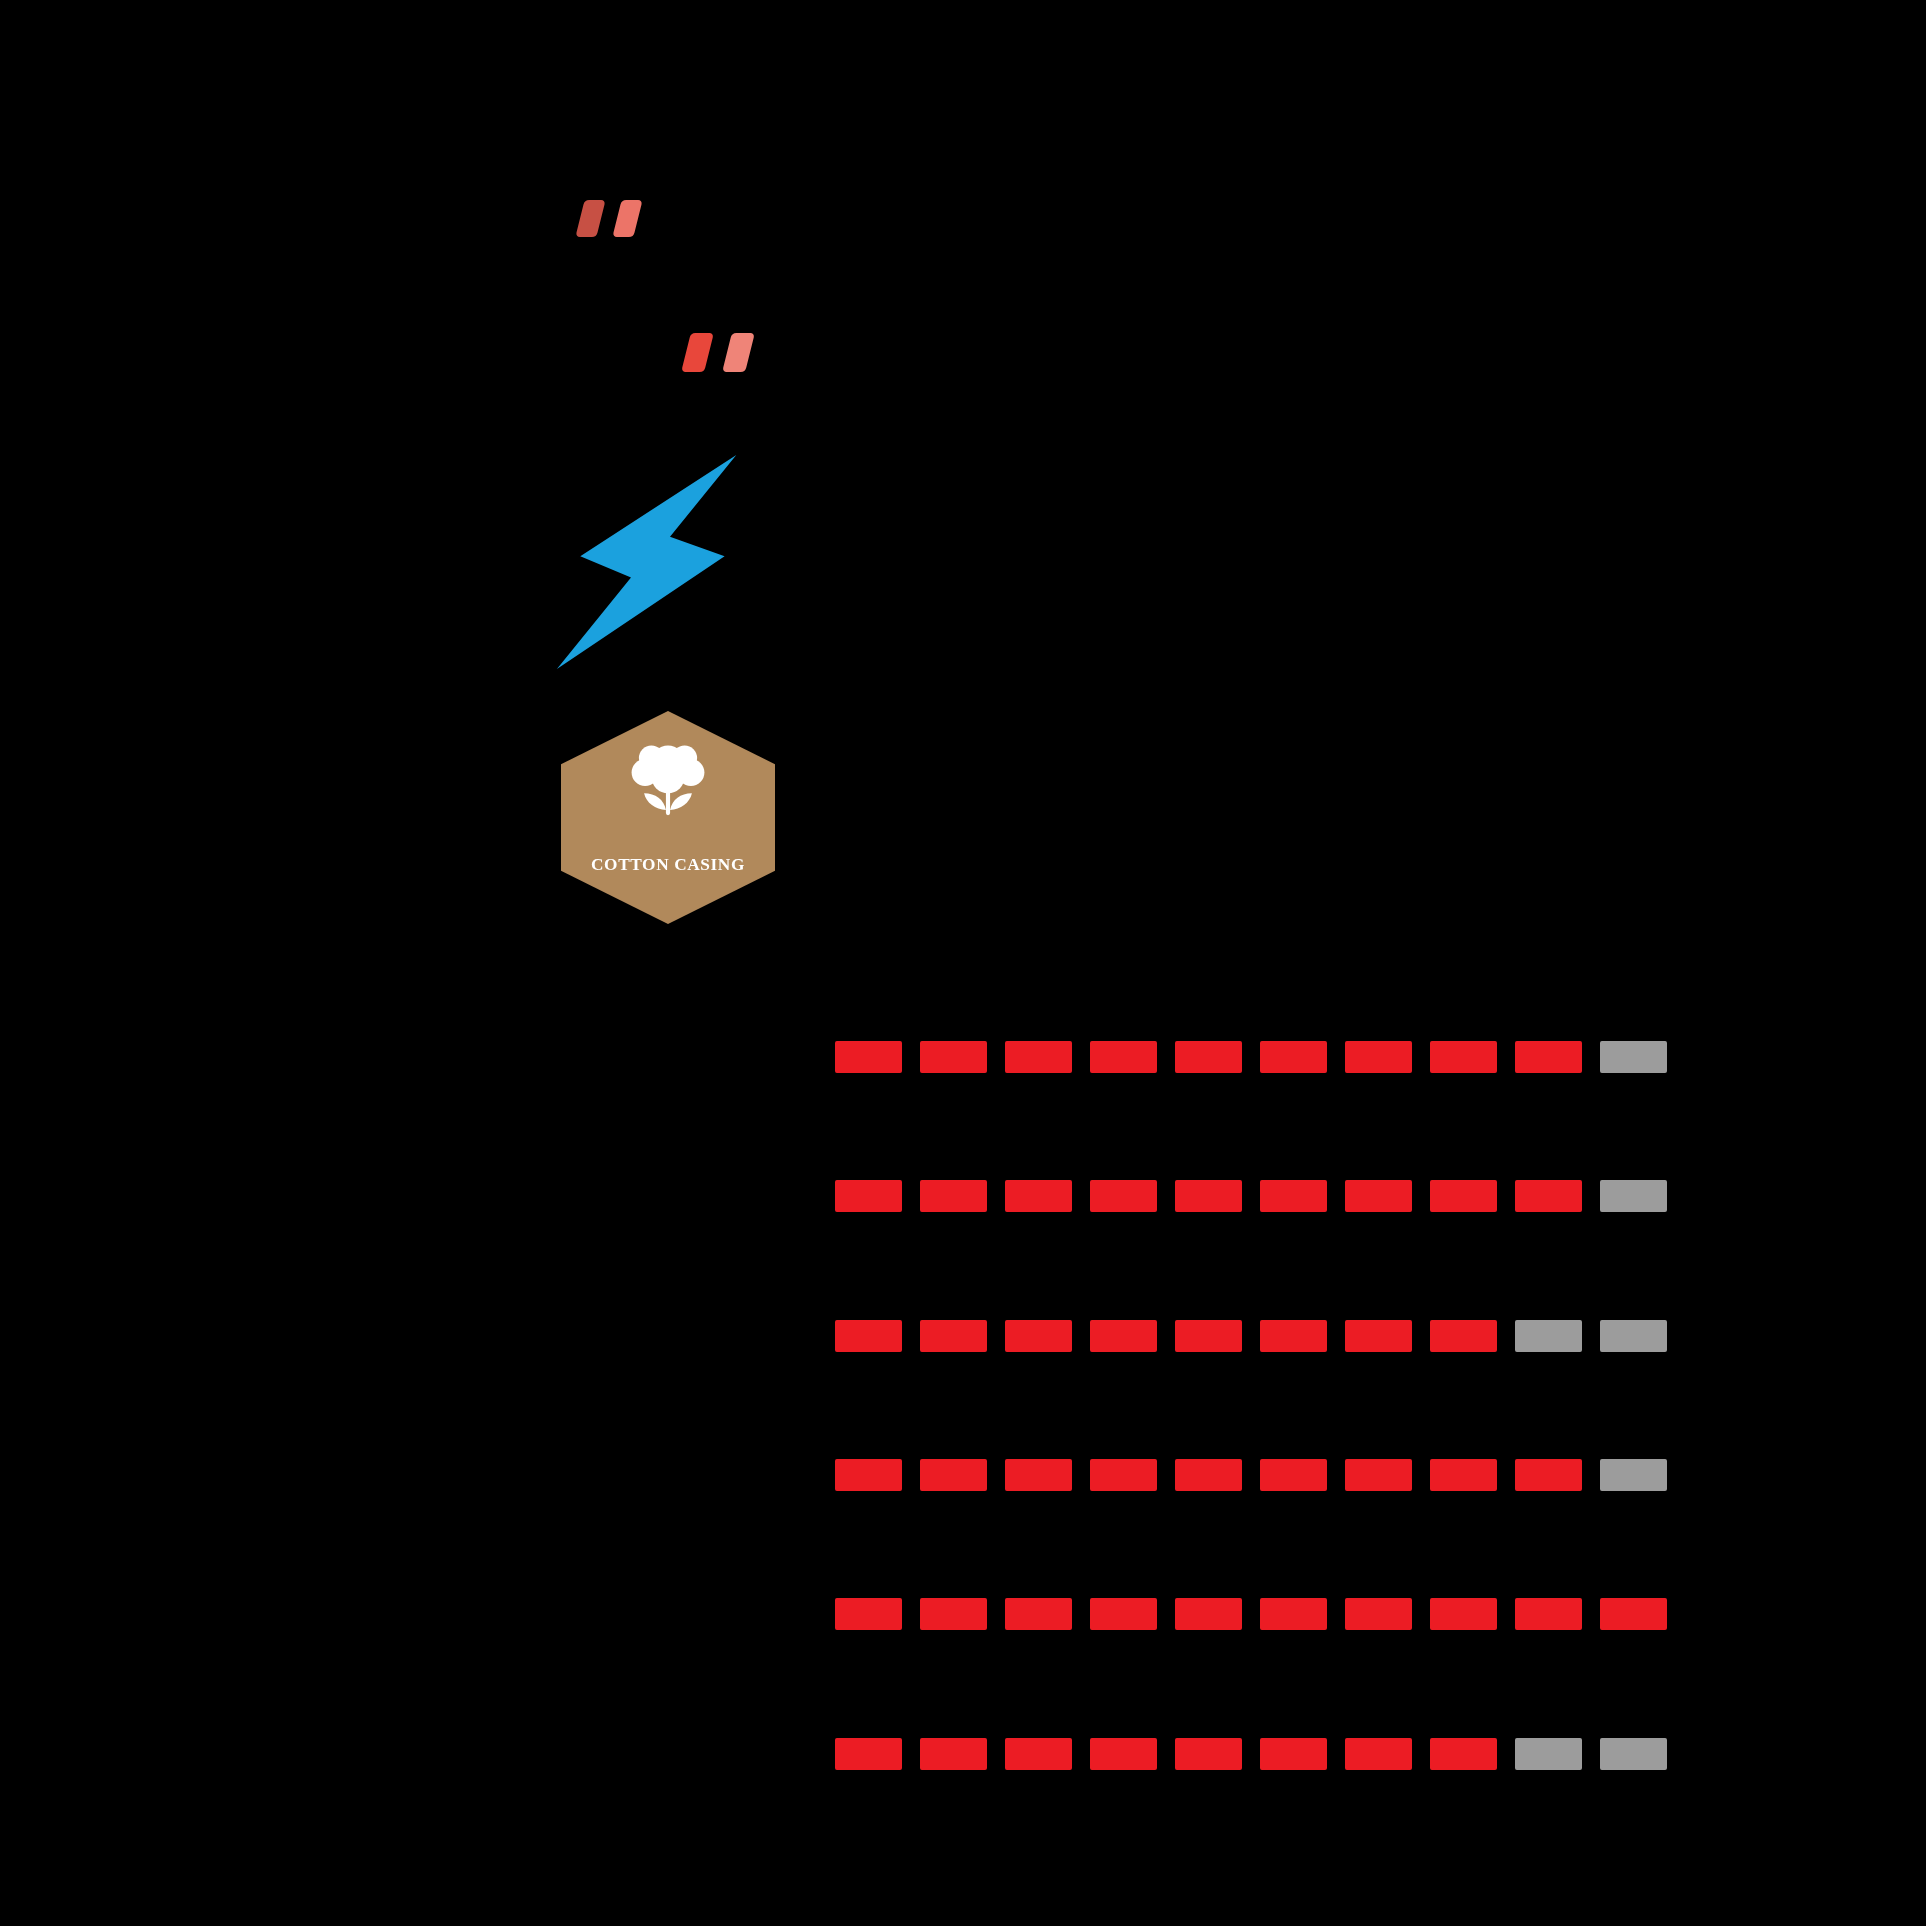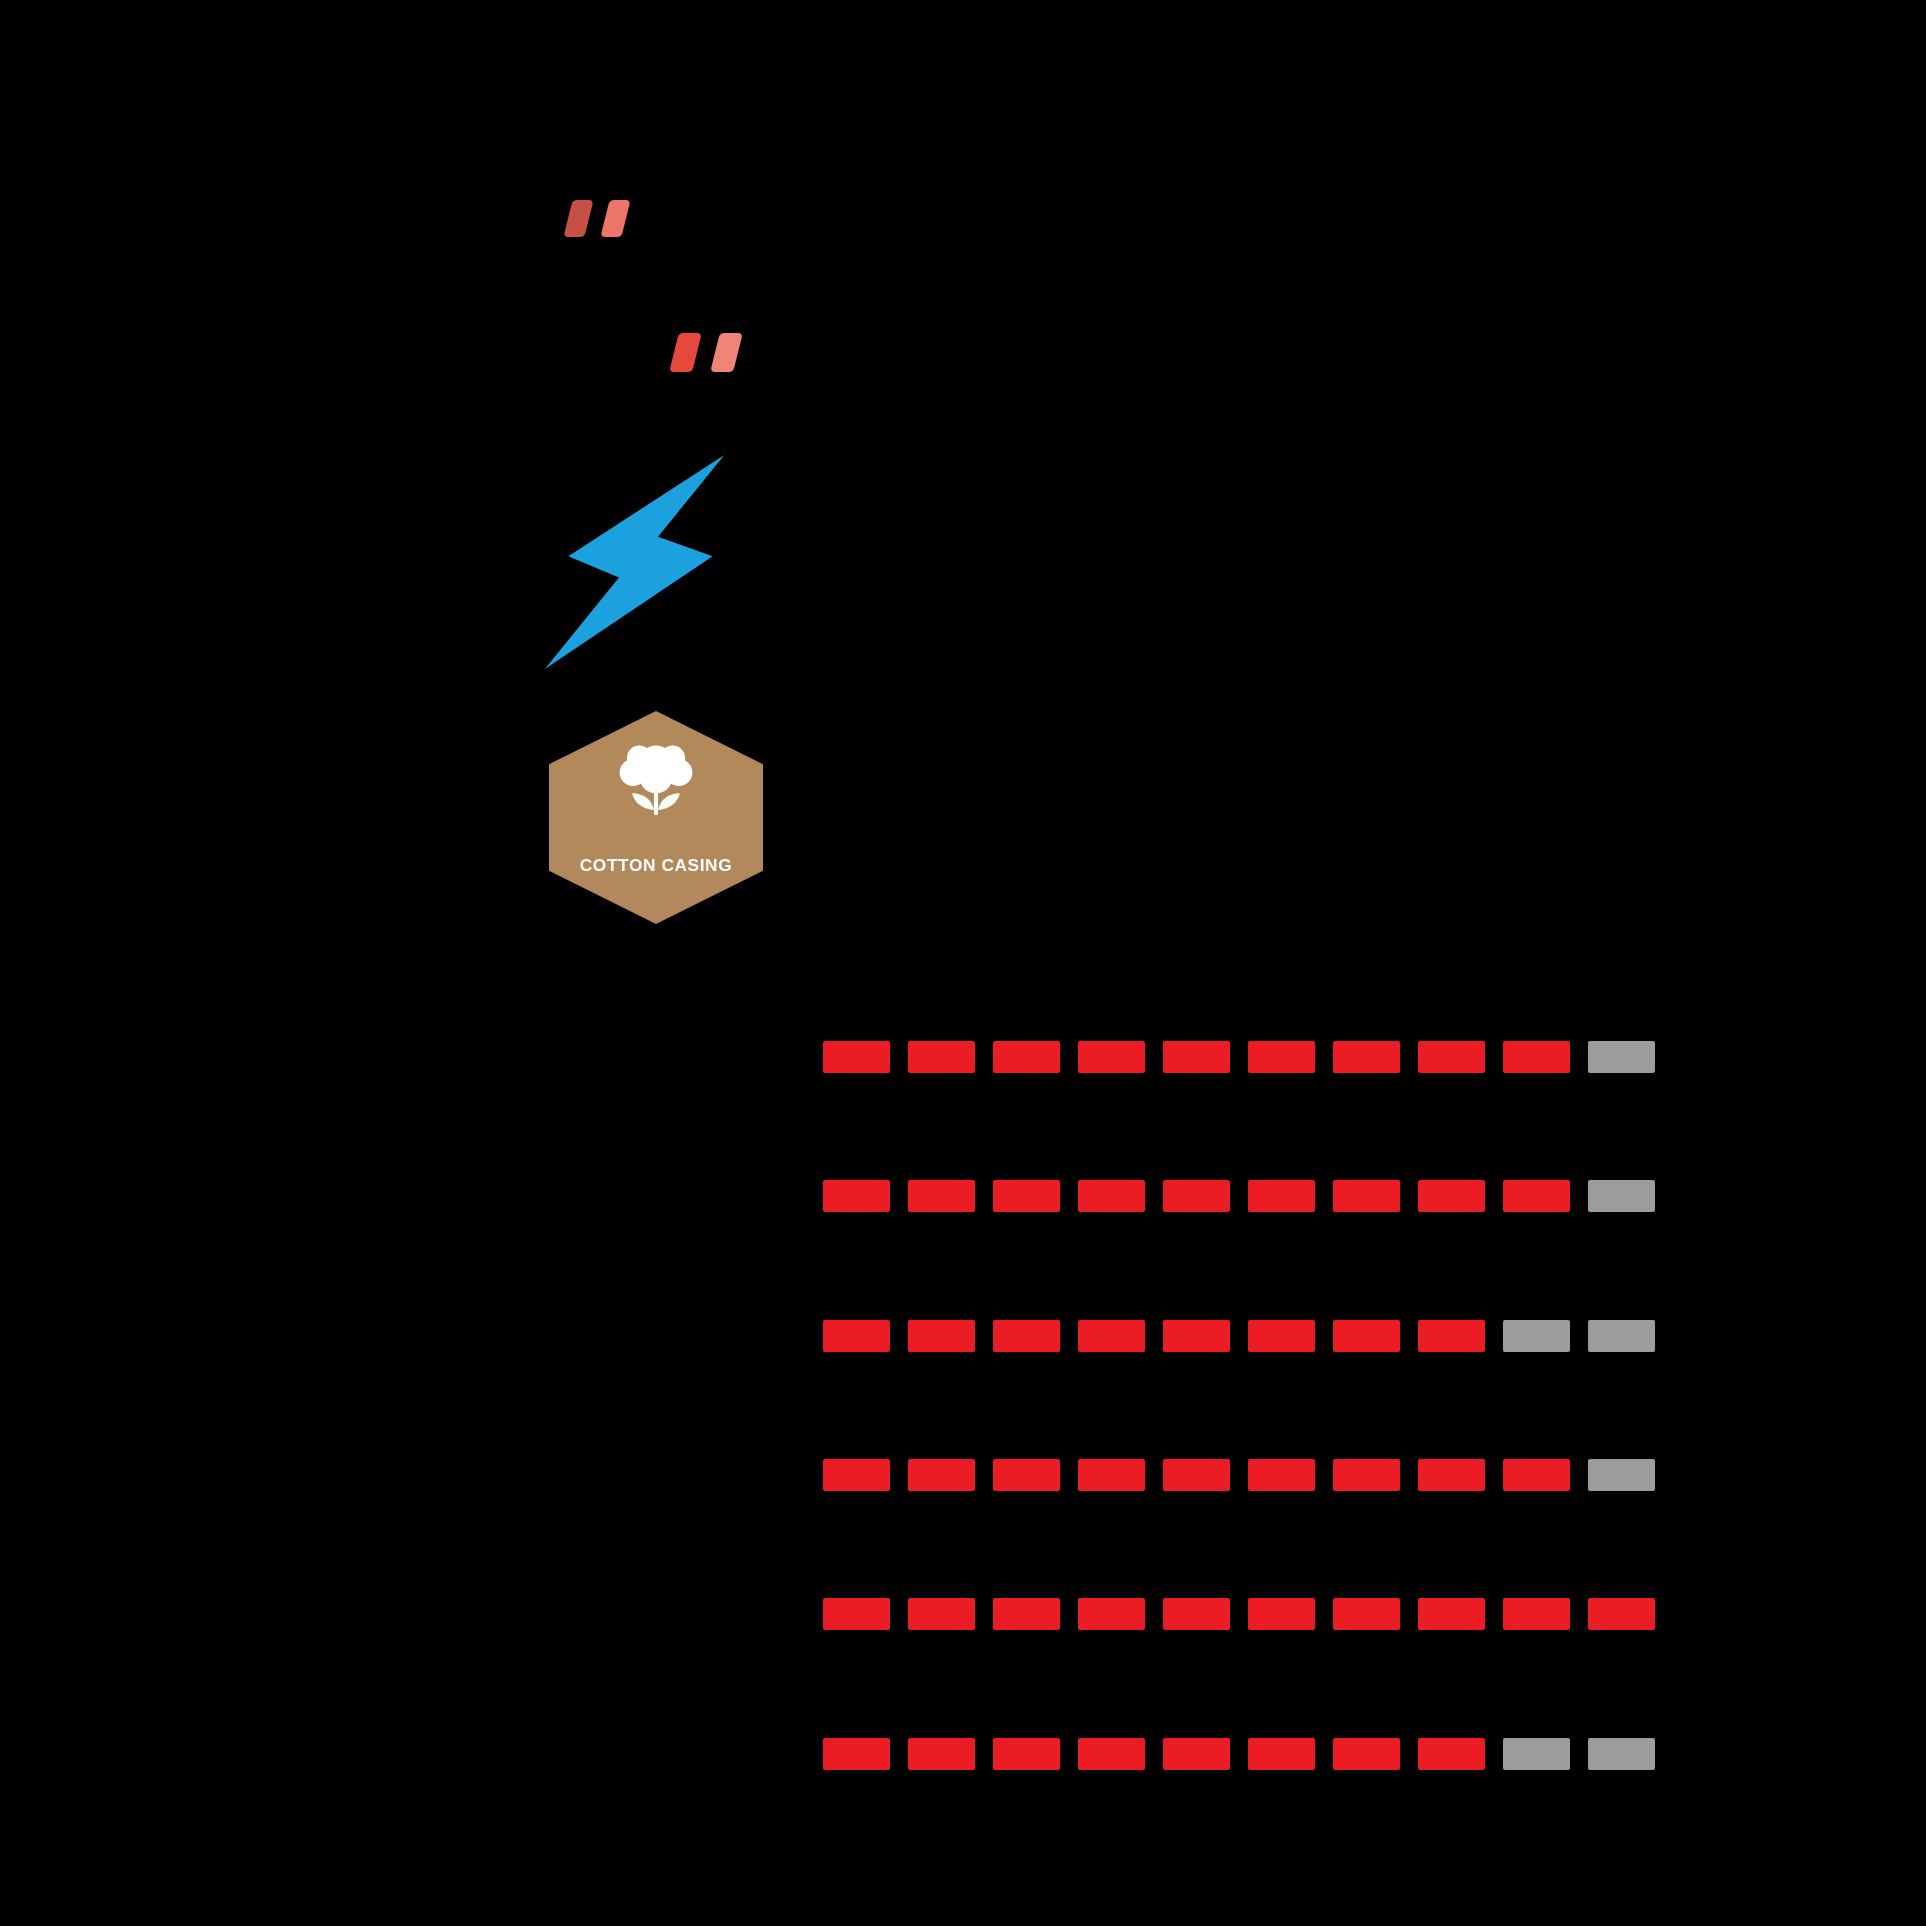--- a/index.html
+++ b/index.html
@@ -1,19 +1,20 @@
 <!DOCTYPE html>
 <html style="--bg: #000000; --bolt-color: #1BA1DE; --hex-bg: #B1895B; --hex-text: #FFFFFF; --seg-filled: #EC1C24; --seg-empty: #9C9C9C;font-size:10.3px"><head>
 <meta charset="utf-8">
 <style>
   html,body{margin:0;padding:0;background:#000;}
   .canvas{
     position:relative;width:1777px;height:1926px;overflow:hidden;
     background:var(--bg,#000000);
-    font-family:Liberation Sans, sans-serif;
+    font-family:Liberation Serif, serif;
+    margin-left:12px;
   }
   
   .dash-group{position:absolute;display:flex;}
   .dash{display:block;border-radius:4.5px;}
   .g1{left:568px;top:200px;gap:16.7px;}
   .g1 .dash{width:20.5px;height:37px;transform:skewX(-14deg);}
   .g2{left:674px;top:333px;gap:18px;}
   .g2 .dash{width:23px;height:39px;transform:skewX(-14deg);}
   
   .bolt{position:absolute;left:541px;top:455px;width:195px;height:214px;color:var(--bolt-color,#1BA1DE);}

